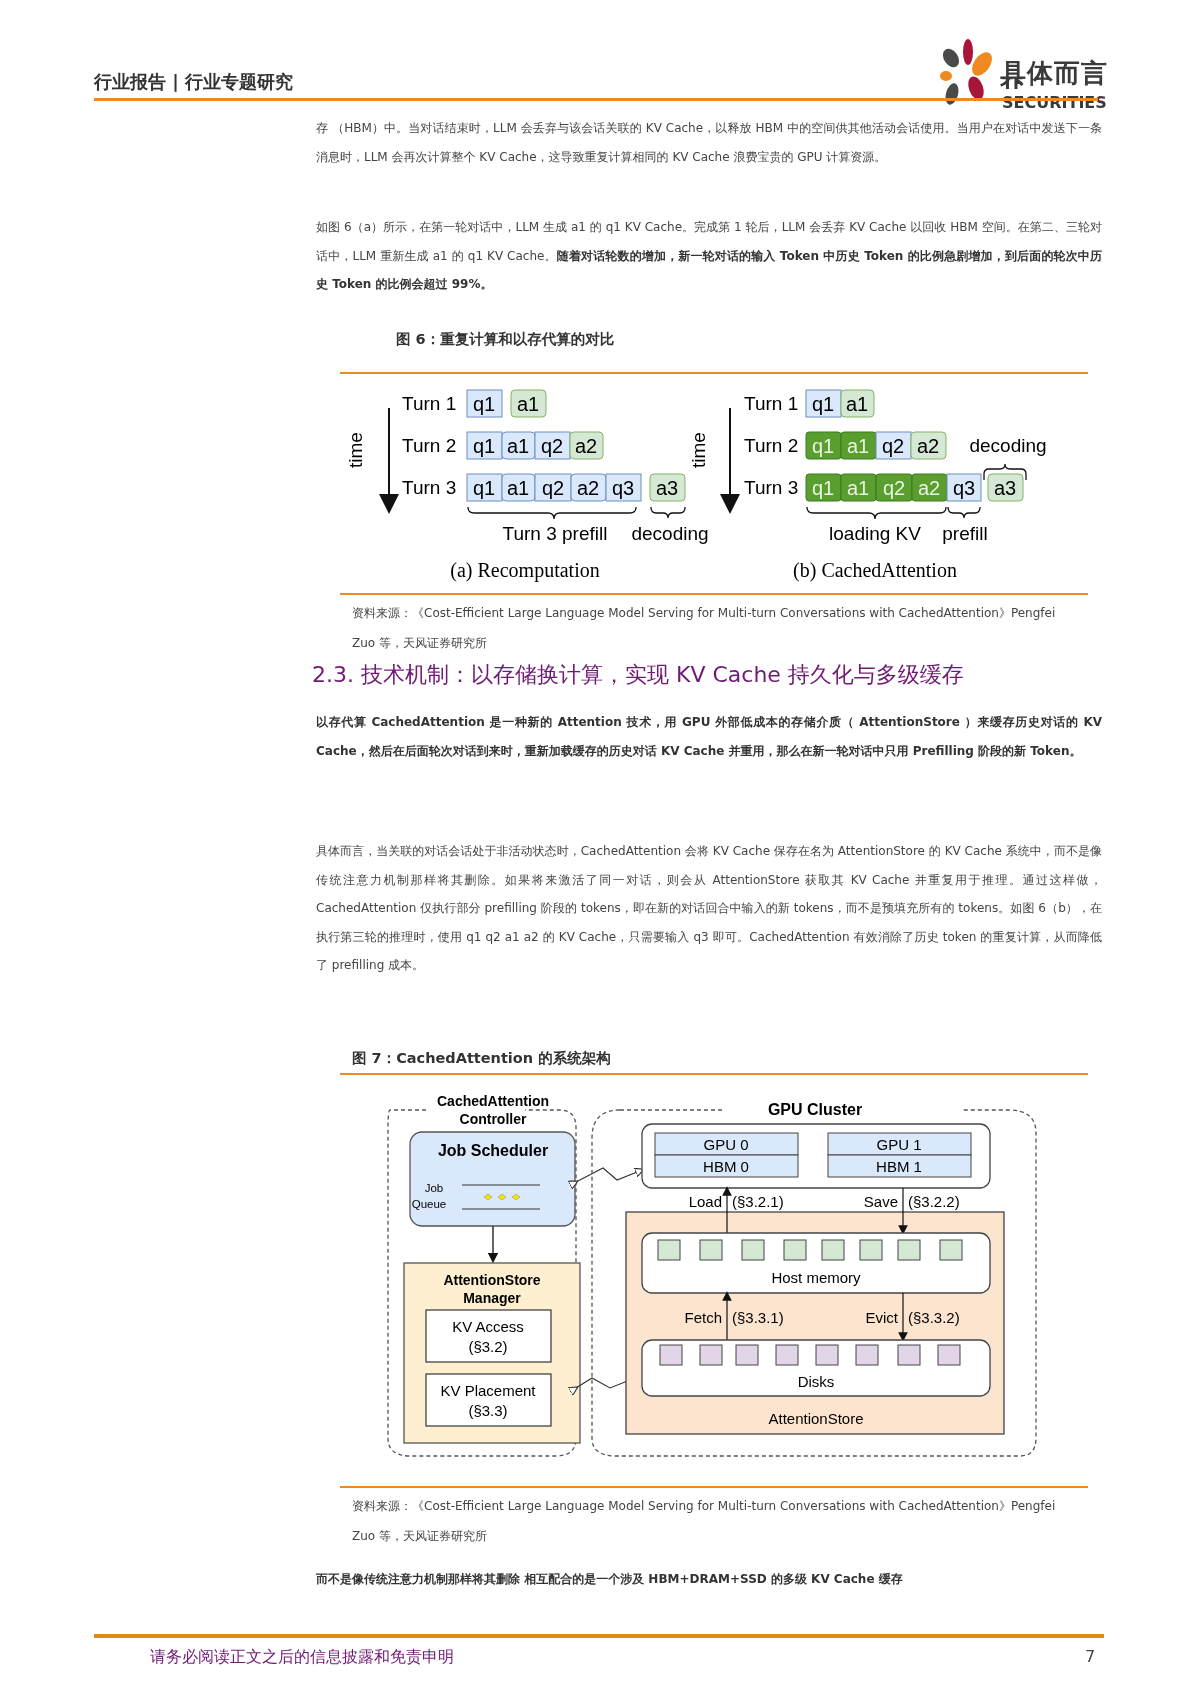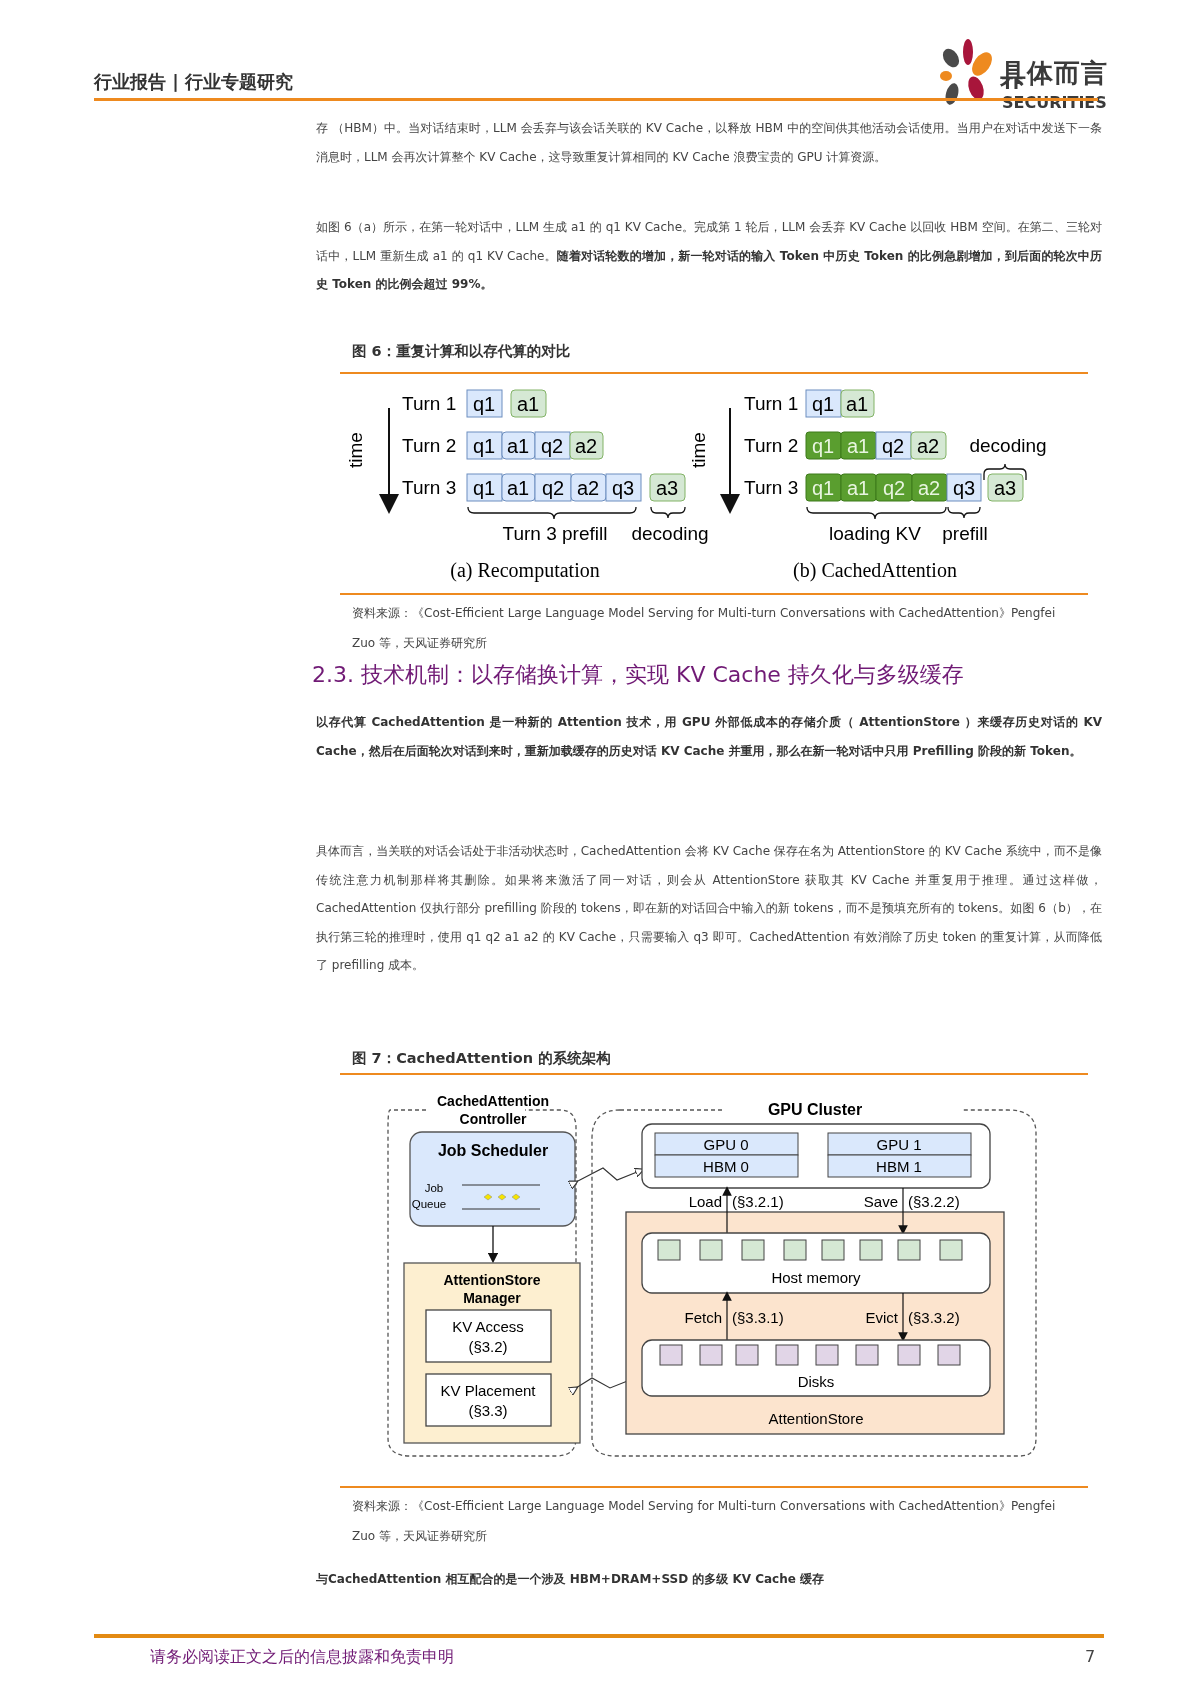--- a/index.html
+++ b/index.html
@@ -37,21 +37,21 @@
     <ellipse cx="14" cy="56" rx="6" ry="11" fill="#4a4a4a" transform="rotate(15 14 56)"></ellipse>
   </svg>
   <div class="logo-cn">具体而言</div>
   <div class="logo-en">TF SECURITIES</div>
 </div>
 <div class="abs header-rule"></div>
 
 <div class="abs para" style="top:114px;">存 （HBM）中。当对话结束时，LLM 会丢弃与该会话关联的 KV Cache，以释放 HBM 中的空间供其他活动会话使用。当用户在对话中发送下一条消息时，LLM 会再次计算整个 KV Cache，这导致重复计算相同的 KV Cache 浪费宝贵的 GPU 计算资源。</div>
 <div class="abs para" style="top:213px;"><span>如图 6（a）所示，在第一轮对话中，LLM 生成 a1 的 q1 KV Cache。完成第 1 轮后，LLM 会丢弃 KV Cache 以回收 HBM 空间。在第二、三轮对话中，LLM 重新生成 a1 的 q1 KV Cache。</span><b>随着对话轮数的增加，新一轮对话的输入 Token 中历史 Token 的比例急剧增加，到后面的轮次中历史 Token 的比例会超过 99%。</b></div>
 
-<div class="abs fig-title" style="top:342px;">图 6：重复计算和以存代算的对比</div>
+<div class="abs fig-title" style="top:330px;margin-left:44px;">图 6：重复计算和以存代算的对比</div>
 <div class="abs fig-rule" style="top:372px;"></div>
 
 <svg class="abs" style="left:340px; top:380px;" width="750" height="210" viewBox="0 0 750 210">
   <defs>
     <marker id="arr" markerWidth="10" markerHeight="10" refX="5" refY="5" orient="auto">
       <path d="M0,0 L10,5 L0,10 Z" fill="#111"></path>
     </marker>
   </defs>
 
   <g>
@@ -246,17 +246,17 @@
   <text x="436" y="299" font-size="15" text-anchor="middle">Disks</text>
   <text x="436" y="336" font-size="15" text-anchor="middle">AttentionStore</text>
 </svg>
 
 <div class="abs fig-rule" style="top:1486px;"></div>
 <div class="abs source" style="top:1491px;">
   <div>资料来源：《Cost-Efficient Large Language Model Serving for Multi-turn Conversations with CachedAttention》Pengfei</div>
   <div>Zuo 等，天风证券研究所</div>
 </div>
 
-<div class="abs para" style="top:1565px;"><b>与CachedAttention 相互配合的是一个涉及 HBM+DRAM+SSD 的多级 KV Cache 缓存</b></div>
+<div class="abs para" style="top:1565px;"><b>而不是像传统注意力机制那样将其删除 相互配合的是一个涉及 HBM+DRAM+SSD 的多级 KV Cache 缓存</b></div>
 
 <div class="abs footer-rule"></div>
 <div class="abs footer-text">请务必阅读正文之后的信息披露和免责申明</div>
 <div class="abs page-num">7</div>
 
 </body></html>

